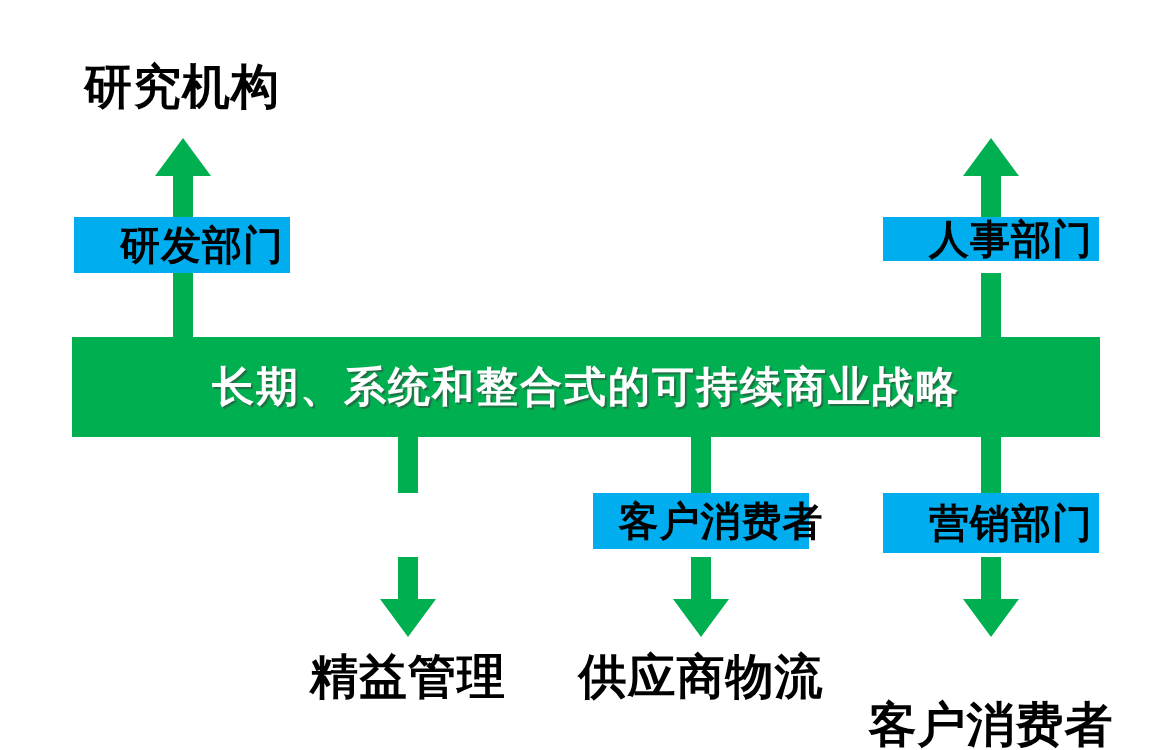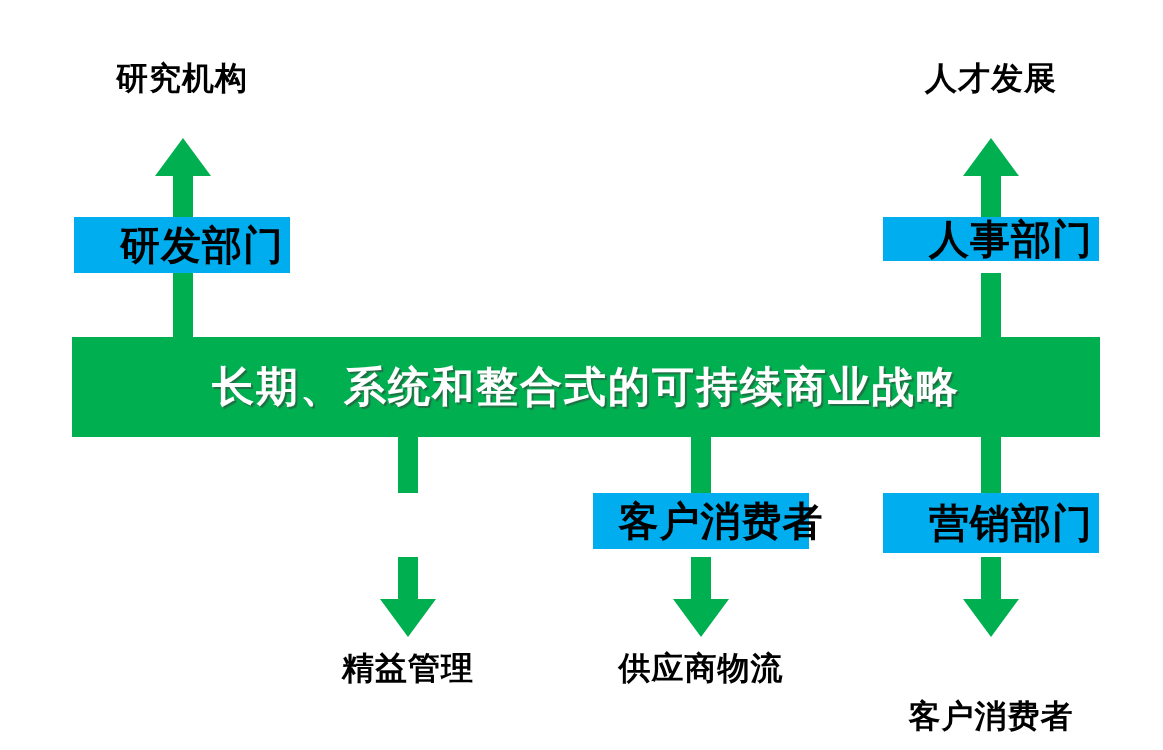--- a/index.html
+++ b/index.html
@@ -14,21 +14,21 @@
     position: relative;
     width: 1163px;
     height: 750px;
     background: #ffffff;
     overflow: hidden;
   }
 
   
   .outcome-label {
     position: absolute;
-    font-size: 32px;
+    font-size: 48px;
     font-weight: 700;
     color: #000000;
     letter-spacing: 1px;
     white-space: nowrap;
     text-align: center;
     line-height: 1;
   }
 
   
   .dept-box {
@@ -83,21 +83,20 @@
   }
   .arrow svg { display: block; }
 </style>
 </head>
 <body>
 
 <div id="canvas">
 
   <div class="outcome-label" style="left:74px; top:62px; width:216px;">研究机构</div>
 
-  <div class="outcome-label" style="left:883px; top:62px; width:216px;">人才发展</div>
 
   <div class="arrow" style="left:155px; top:138px;">
     <svg width="56" height="80" viewBox="0 0 56 80">
       <polygon points="28,0 56,38 38,38 38,80 18,80 18,38 0,38" fill="#00B050"></polygon>
     </svg>
   </div>
 
   <div class="arrow" style="left:963px; top:138px;">
     <svg width="56" height="80" viewBox="0 0 56 80">
       <polygon points="28,0 56,38 38,38 38,80 18,80 18,38 0,38" fill="#00B050"></polygon>

